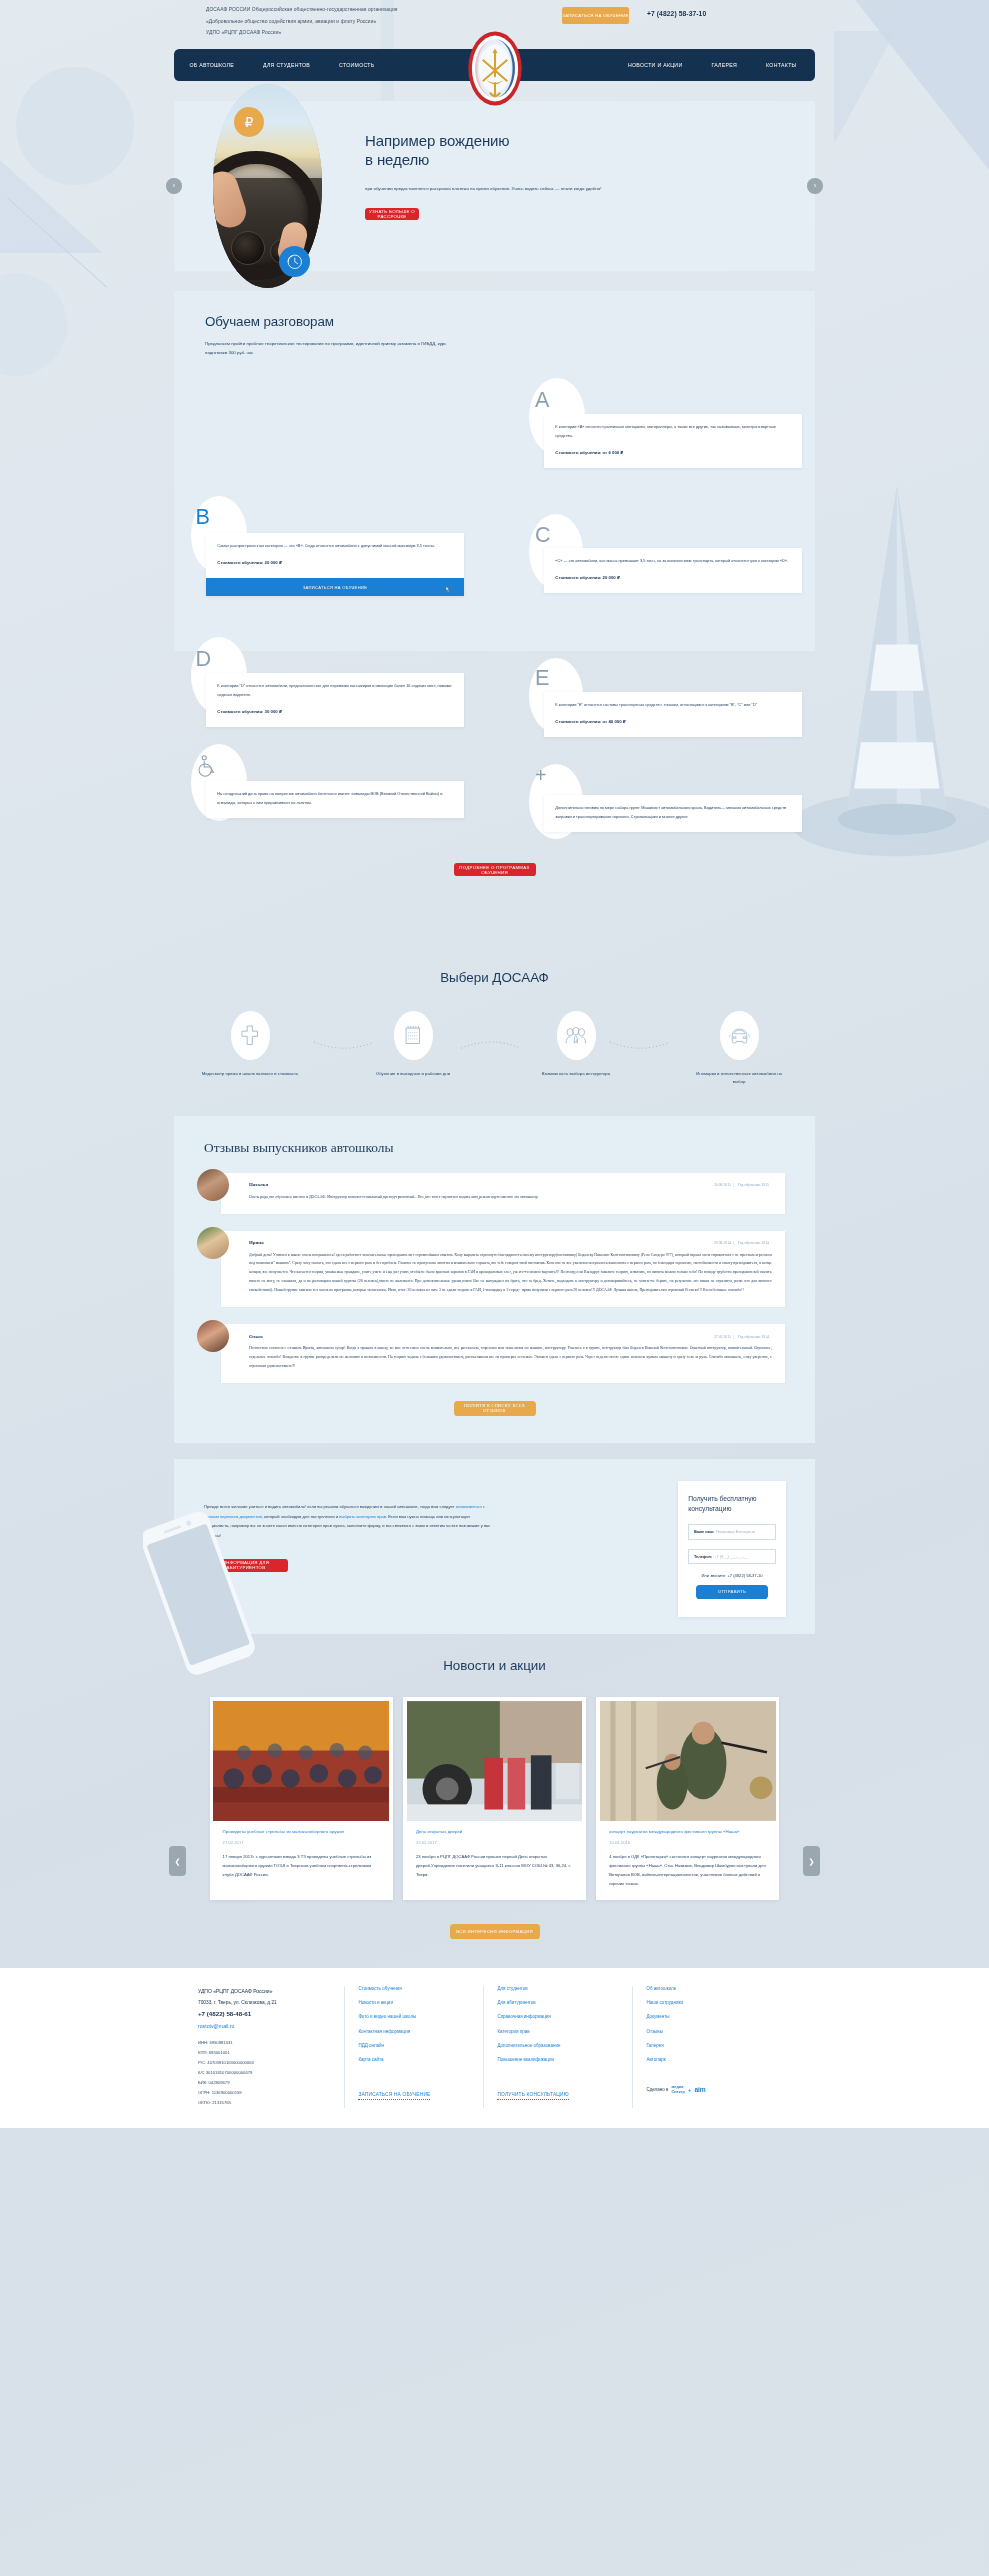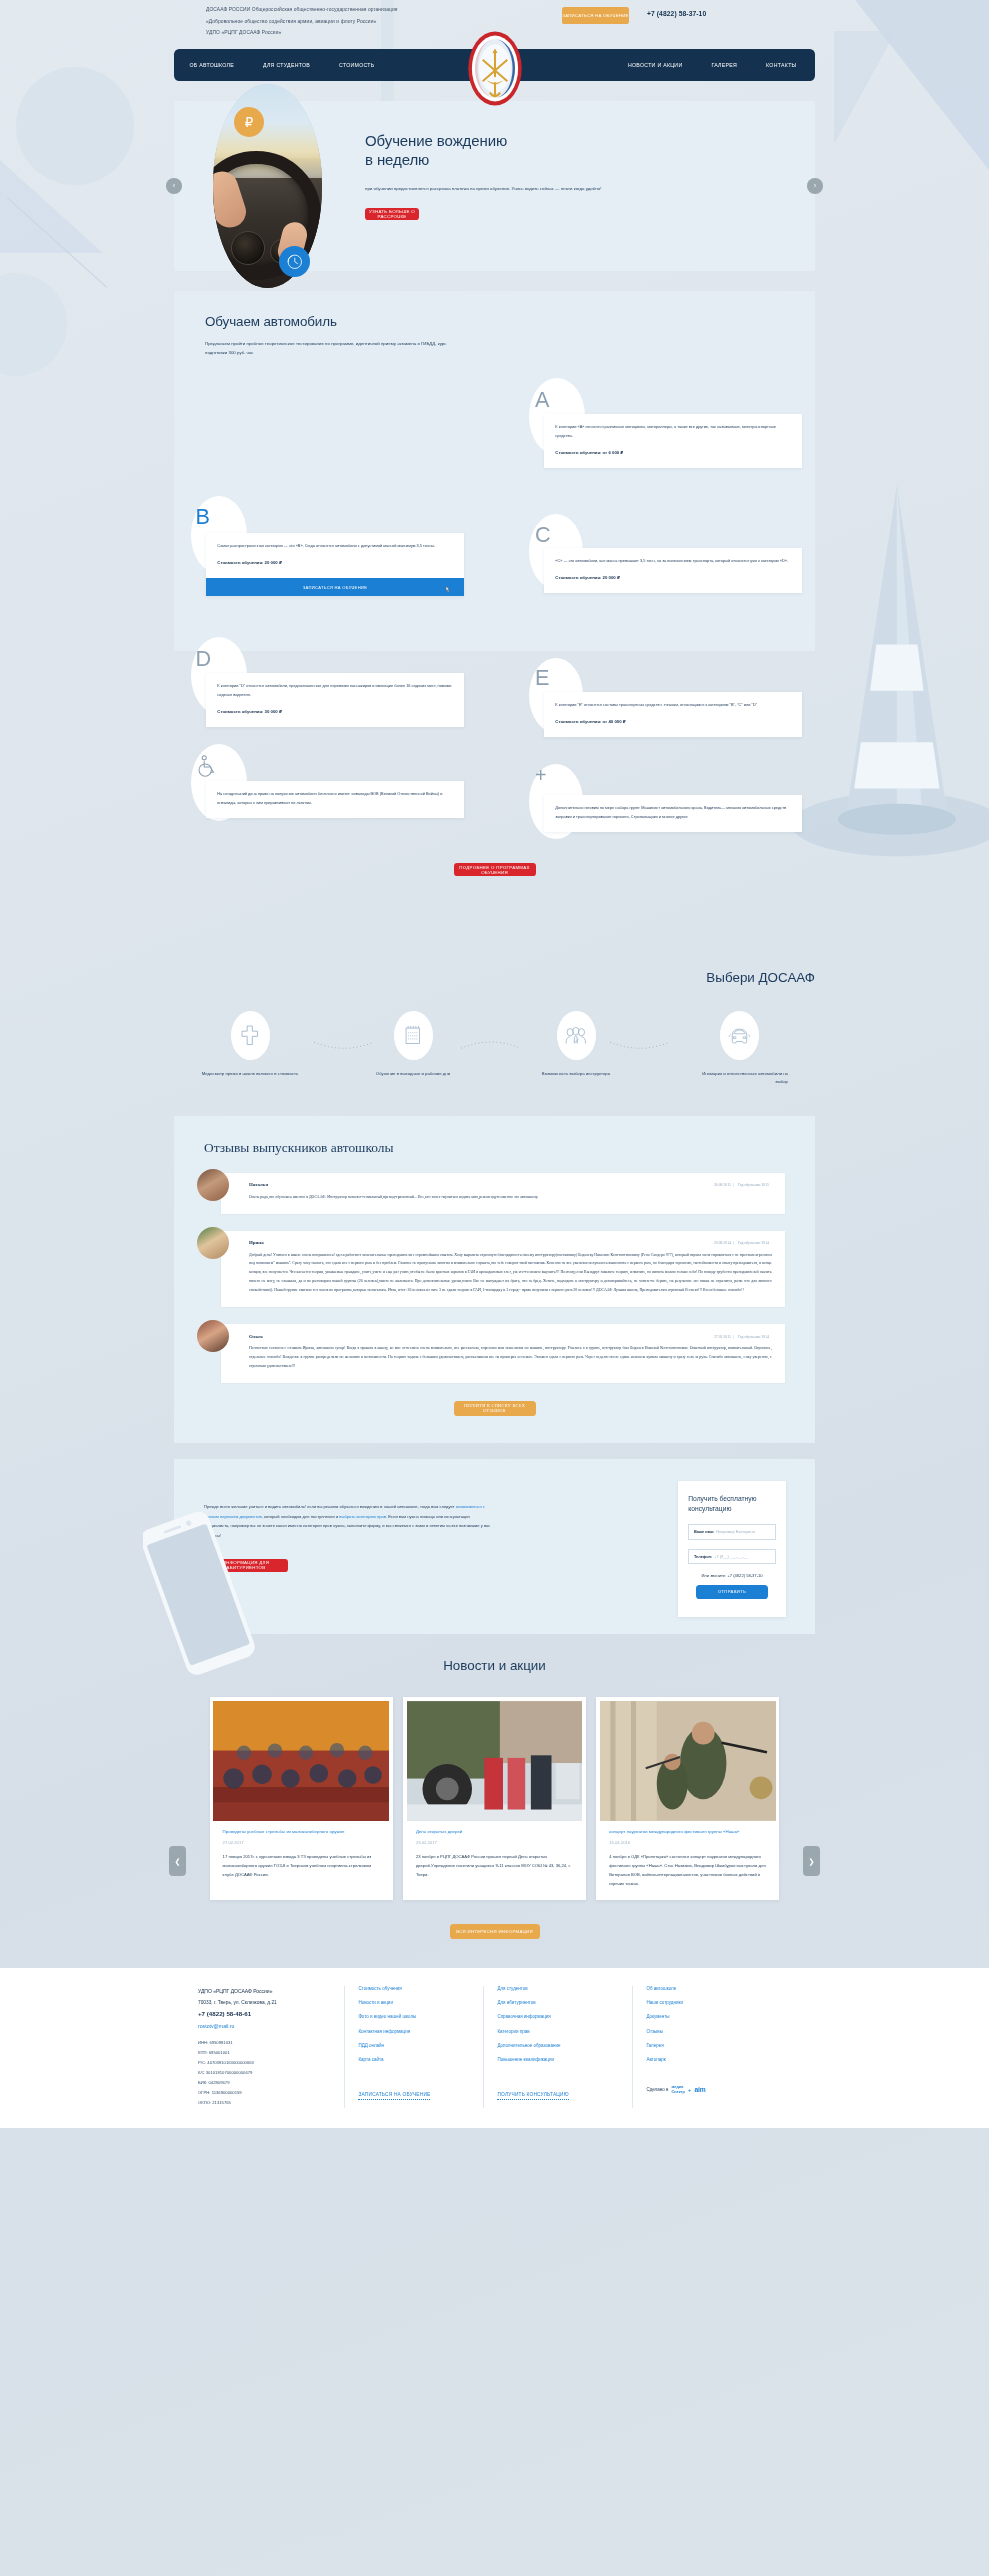--- a/index.html
+++ b/index.html
@@ -89,21 +89,21 @@
   .cat-letter{position:absolute;font-size:21.6px;line-height:1;color:#8d9fb0;font-weight:300;z-index:2;}
   .cat-letter.blue{color:#1b7fd4;}
   .cat-body{padding:9.3px 11.3px 10.3px;font-size:3.9px;line-height:2.25;color:#27425f;}
   .cat-price{margin-top:7.2px;font-size:4.3px;font-weight:bold;color:#16304d;}
   .btn-blue{background:#1b7fd4;color:#fff;border:none;font-size:4.1px;letter-spacing:0.3px;cursor:pointer;
     font-family:inherit;display:flex;align-items:center;justify-content:center;}
   .cursor-ic{position:absolute;width:6.7px;height:8.2px;z-index:9;}
   .btn-programs{position:absolute;left:50%;transform:translateX(-50%);width:82px;height:13.4px;}
 
   
-  .advantages{position:relative;width:641px;margin:38px auto 0;text-align:right;}
+  .advantages{position:relative;width:641px;margin:38px auto 0;text-align:center;}
   .adv-title{font-size:13.4px;font-weight:400;color:#1b3a5c;}
   .adv-row{display:flex;justify-content:space-between;margin-top:26px;padding:0 27px;position:relative;}
   .adv-item{width:98px;display:flex;flex-direction:column;align-items:center;}
   .adv-circle{width:39px;height:49px;border-radius:50%;background:#fff;display:flex;align-items:center;justify-content:center;}
   .adv-label{margin-top:10.3px;font-size:4.3px;line-height:1.9;color:#1f3c5c;}
   .dots{position:absolute;top:30px;height:9.3px;}
 
   
   .reviews{position:relative;width:641px;margin:29px auto 0;background:#e4eef5;padding:24px 0 27px;font-family:Liberation Serif, serif;}
   .rev-title{font-size:13.4px;font-weight:400;color:#1b3a5c;padding-left:30px;}
@@ -252,31 +252,31 @@
     <div class="clock-badge">
       <svg width="19.6" height="19.6" viewBox="0 0 38 38">
         <circle cx="19" cy="19" r="13" fill="none" stroke="#fff" stroke-width="1.6"></circle>
         <path d="M19 11 v8 l6 4" stroke="#fff" stroke-width="1.6" fill="none"></path>
         <path d="M6 19 a13 13 0 0 1 9-12" stroke="#fff" stroke-width="1.6" fill="none"></path>
       </svg>
     </div>
 
     <div class="hero-text">
       <div class="hero-title">
-        <div>Обучение вождению</div>
+        <div>Например вождению</div>
         <div>в неделю</div>
       </div>
       <div class="hero-sub">при обучении предоставляется рассрочка платежа на время обучения. Учись водить сейчас — плати когда удобно!</div>
       <button class="btn-red hero-cta">УЗНАТЬ БОЛЬШЕ О РАССРОЧКЕ</button>
     </div>
   </section>
 
   <section class="categories">
     <div class="cat-head">
-      <h2 class="cat-title">Обучаем автомобиль</h2>
+      <h2 class="cat-title">Обучаем разговорам</h2>
       <p class="cat-sub">Предлагаем пройти пробное теоретическое тестирование по программе, идентичной приему экзамена в ГИБДД, курс подготовки 300 руб. час</p>
     </div>
 
     <div class="cat-grid" style="height:330px;">
 
       <div class="cat-blob" style="left:355px;top:87px;width:56px;height:77px;"></div>
       <div class="cat-letter" style="left:361px;top:98px;">A</div>
       <div class="cat-card" style="left:370px;top:123px;width:258px;">
         <div class="cat-body">
           <div>К  категории «A» относятся различные мотоциклы, мотороллеры, а также все другие, так называемые, мототранспортные средства.</div>

